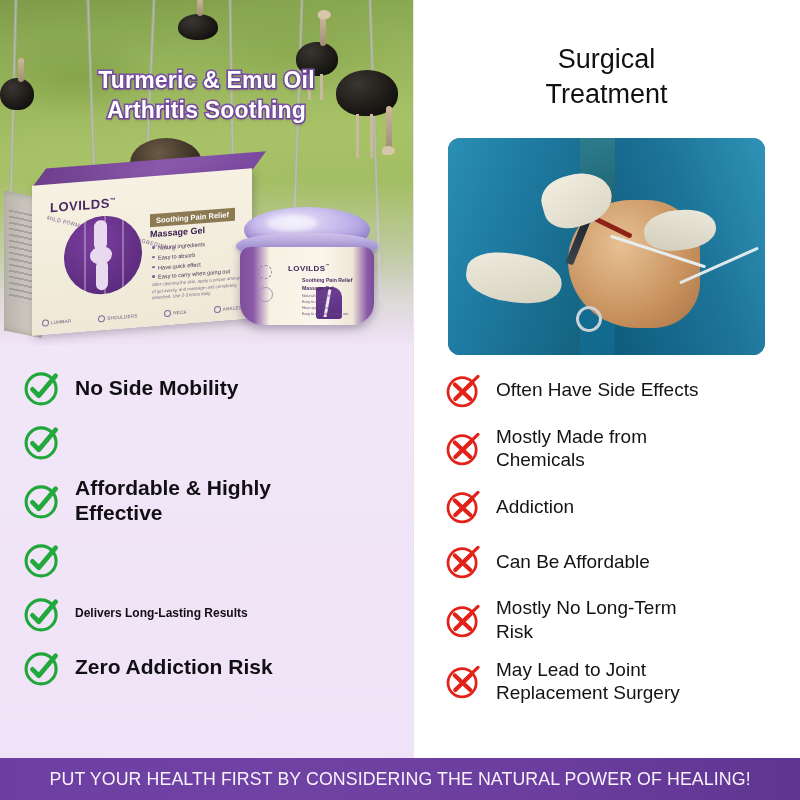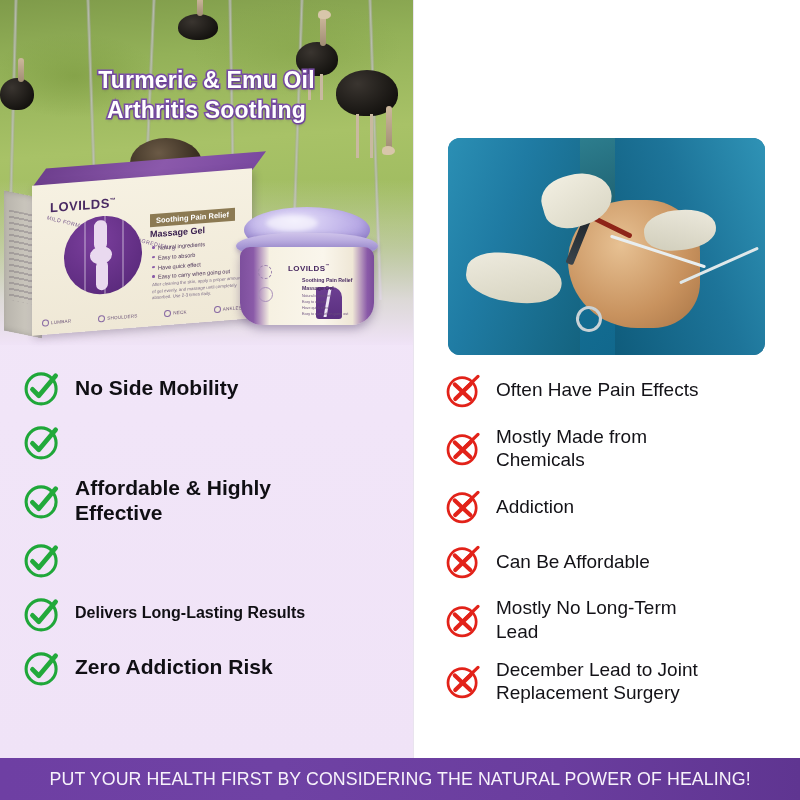--- a/index.html
+++ b/index.html
@@ -484,36 +484,40 @@
             <circle cx="21" cy="23" r="16.5" fill="none" stroke="#1fa739" stroke-width="3.4"></circle>
             <path d="M11.5 23.5 L18.5 30.5 L37 8.5" fill="none" stroke="#22a93b" stroke-width="5.2" stroke-linecap="round" stroke-linejoin="round"></path>
           </svg>
         </div>
 
         <div class="row">
           <svg class="ico" viewBox="0 0 44 44">
             <circle cx="21" cy="23" r="16.5" fill="none" stroke="#1fa739" stroke-width="3.4"></circle>
             <path d="M11.5 23.5 L18.5 30.5 L37 8.5" fill="none" stroke="#22a93b" stroke-width="5.2" stroke-linecap="round" stroke-linejoin="round"></path>
           </svg>
-          <div class="txt" style="white-space:pre-line; font-size:16px">Delivers Long-Lasting Results</div>
+          <div class="txt" style="white-space:pre-line; font-size:12px">Delivers Long-Lasting Results</div>
         </div>
 
         <div class="row">
           <svg class="ico" viewBox="0 0 44 44">
             <circle cx="21" cy="23" r="16.5" fill="none" stroke="#1fa739" stroke-width="3.4"></circle>
             <path d="M11.5 23.5 L18.5 30.5 L37 8.5" fill="none" stroke="#22a93b" stroke-width="5.2" stroke-linecap="round" stroke-linejoin="round"></path>
           </svg>
           <div class="txt" style="white-space:pre-line">Zero Addiction Risk</div>
         </div>
 
       </div>
     </div>
 
     <div class="col-right">
 
+      <div class="right-title">
+        <span>Surgical</span>
+        <span>Treatment</span>
+      </div>
 
       <div class="surgery-photo">
         <div class="sp sp-bg"></div>
         <div class="sp sp-bg2"></div>
         <div class="sp sp-drape-l"></div>
         <div class="sp sp-drape-r"></div>
         <div class="sp sp-knee"></div>
         <div class="sp sp-incision"></div>
         <div class="sp sp-instr"></div>
         <div class="sp sp-glove1"></div>
@@ -526,21 +530,21 @@
 
       <div class="list-right">
 
         <div class="row">
           <svg class="ico" viewBox="0 0 44 44">
             <circle cx="21" cy="24" r="15.5" fill="none" stroke="#e22219" stroke-width="3"></circle>
             <path d="M13 16 L30 32" fill="none" stroke="#e22219" stroke-width="4.6" stroke-linecap="round"></path>
             <path d="M30.5 15.5 L13.5 32" fill="none" stroke="#e22219" stroke-width="4.6" stroke-linecap="round"></path>
             <path d="M24 21 L38.5 7" fill="none" stroke="#e22219" stroke-width="3.6" stroke-linecap="round"></path>
           </svg>
-          <div class="txt" style="white-space:pre-line">Often Have Pain Effects</div>
+          <div class="txt" style="white-space:pre-line">Often Have Side Effects</div>
         </div>
 
         <div class="row">
           <svg class="ico" viewBox="0 0 44 44">
             <circle cx="21" cy="24" r="15.5" fill="none" stroke="#e22219" stroke-width="3"></circle>
             <path d="M13 16 L30 32" fill="none" stroke="#e22219" stroke-width="4.6" stroke-linecap="round"></path>
             <path d="M30.5 15.5 L13.5 32" fill="none" stroke="#e22219" stroke-width="4.6" stroke-linecap="round"></path>
             <path d="M24 21 L38.5 7" fill="none" stroke="#e22219" stroke-width="3.6" stroke-linecap="round"></path>
           </svg>
           <div class="txt" style="white-space:pre-line">Mostly Made from
@@ -568,31 +572,31 @@
         </div>
 
         <div class="row">
           <svg class="ico" viewBox="0 0 44 44">
             <circle cx="21" cy="24" r="15.5" fill="none" stroke="#e22219" stroke-width="3"></circle>
             <path d="M13 16 L30 32" fill="none" stroke="#e22219" stroke-width="4.6" stroke-linecap="round"></path>
             <path d="M30.5 15.5 L13.5 32" fill="none" stroke="#e22219" stroke-width="4.6" stroke-linecap="round"></path>
             <path d="M24 21 L38.5 7" fill="none" stroke="#e22219" stroke-width="3.6" stroke-linecap="round"></path>
           </svg>
           <div class="txt" style="white-space:pre-line">Mostly No Long-Term
-Lead</div>
+Risk</div>
         </div>
 
         <div class="row">
           <svg class="ico" viewBox="0 0 44 44">
             <circle cx="21" cy="24" r="15.5" fill="none" stroke="#e22219" stroke-width="3"></circle>
             <path d="M13 16 L30 32" fill="none" stroke="#e22219" stroke-width="4.6" stroke-linecap="round"></path>
             <path d="M30.5 15.5 L13.5 32" fill="none" stroke="#e22219" stroke-width="4.6" stroke-linecap="round"></path>
             <path d="M24 21 L38.5 7" fill="none" stroke="#e22219" stroke-width="3.6" stroke-linecap="round"></path>
           </svg>
-          <div class="txt" style="white-space:pre-line">December Lead to Joint
+          <div class="txt" style="white-space:pre-line">May Lead to Joint
 Replacement Surgery</div>
         </div>
 
       </div>
     </div>
 
     <div class="divider"></div>
   </div>
 
   <div class="banner">

